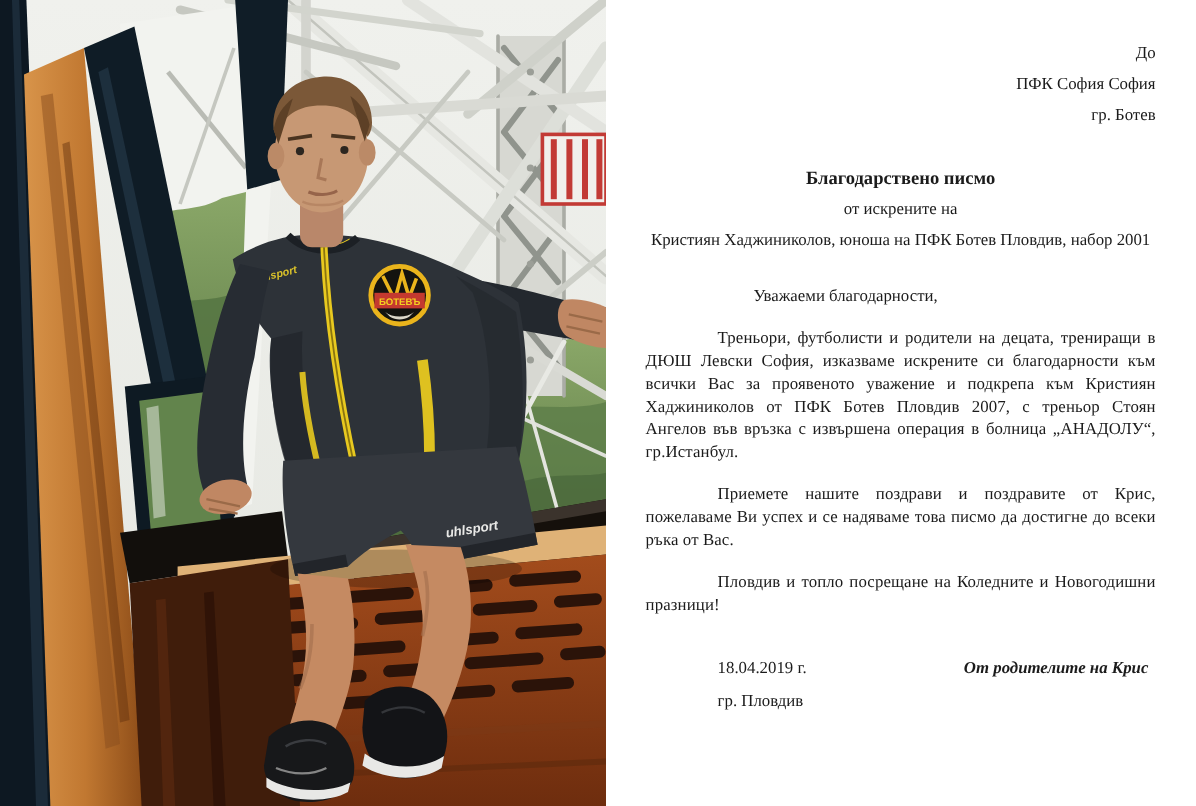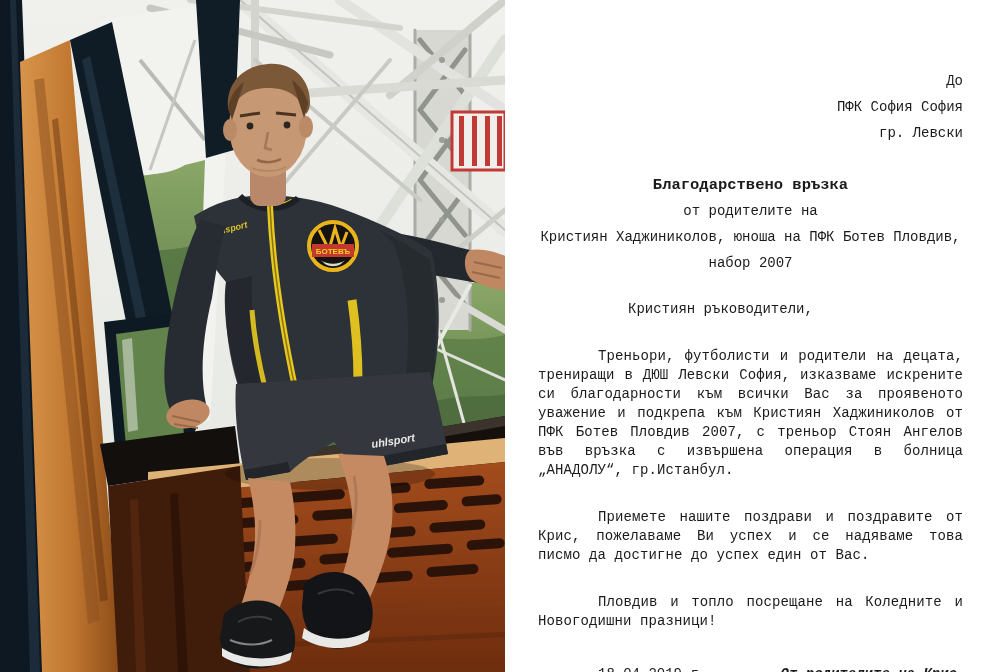--- a/index.html
+++ b/index.html
@@ -7,28 +7,28 @@
     width:997px;height:672px;display:flex;overflow:hidden;
     font-family:"Liberation Serif","DejaVu Serif",serif;color:#1b1b1b;
     background:#ffffff;
   }
   
   .photo-panel{width:505px;height:672px;flex:0 0 505px;position:relative;overflow:hidden;}
   .photo-panel svg{display:block;width:505px;height:672px;}
   
   .doc-panel{
     width:492px;height:672px;flex:0 0 492px;background:#ffffff;
-    box-sizing:border-box;padding:68px 34px 0 33px;font-size:14px;line-height:19px;font-family:Liberation Mono, monospace;
+    box-sizing:border-box;padding:32px 34px 0 33px;font-size:14px;line-height:19px;
   }
   .addr{ text-align:right;line-height:26px;font-size:14px; }
   .title-block{ text-align:center;margin-top:26px;line-height:26px; }
   .letter-title{ font-weight:bold;font-size:15.5px; }
   .salutation{ margin-top:24px;text-indent:90px; }
   .para{
-    margin:28px 0 0 0;text-align:justify;text-indent:60px;
+    margin:16px 0 0 0;text-align:justify;text-indent:60px;
     letter-spacing:.1px;
   }
   .footer-row{
     margin-top:30px;display:flex;justify-content:space-between;line-height:27px;
   }
   .footer-left{ margin-left:60px; }
   .footer-right{ margin-right:6px;text-align:center; }
   .signature{ font-style:italic;font-weight:bold; }
 </style>
 </head>
@@ -248,33 +248,33 @@
         </g>
       </g>
     </svg>
   </div>
 
   <div class="doc-panel">
 
     <div class="addr">
       <div>До</div>
       <div>ПФК София София</div>
-      <div>гр. Левски</div>
+      <div>гр. Ботев</div>
     </div>
 
     <div class="title-block">
-      <div class="letter-title">Благодарствено връзка</div>
-      <div>от родителите на</div>
-      <div>Кристиян Хаджиниколов, юноша на ПФК Ботев Пловдив, набор 2007</div>
+      <div class="letter-title">Благодарствено писмо</div>
+      <div>от искрените на</div>
+      <div>Кристиян Хаджиниколов, юноша на ПФК Ботев Пловдив, набор 2001</div>
     </div>
 
-    <div class="salutation">Кристиян ръководители,</div>
+    <div class="salutation">Уважаеми благодарности,</div>
 
     <p class="para">Треньори, футболисти и родители на децата, трениращи в ДЮШ Левски София, изказваме искрените си благодарности към всички Вас за проявеното уважение и подкрепа към Кристиян Хаджиниколов от ПФК Ботев Пловдив 2007, с треньор Стоян Ангелов във връзка с извършена операция в болница „АНАДОЛУ“, гр.Истанбул.</p>
-    <p class="para">Приемете нашите поздрави и поздравите от Крис, пожелаваме Ви успех и се надяваме това писмо да достигне до успех един от Вас.</p>
+    <p class="para">Приемете нашите поздрави и поздравите от Крис, пожелаваме Ви успех и се надяваме това писмо да достигне до всеки ръка от Вас.</p>
     <p class="para">Пловдив и топло посрещане на Коледните и Новогодишни празници!</p>
 
     <div class="footer-row">
       <div class="footer-left">
         <div>18.04.2019 г.</div>
         <div>гр. Пловдив</div>
       </div>
       <div class="footer-right">
         <div class="signature">От родителите на Крис</div>
       </div>

